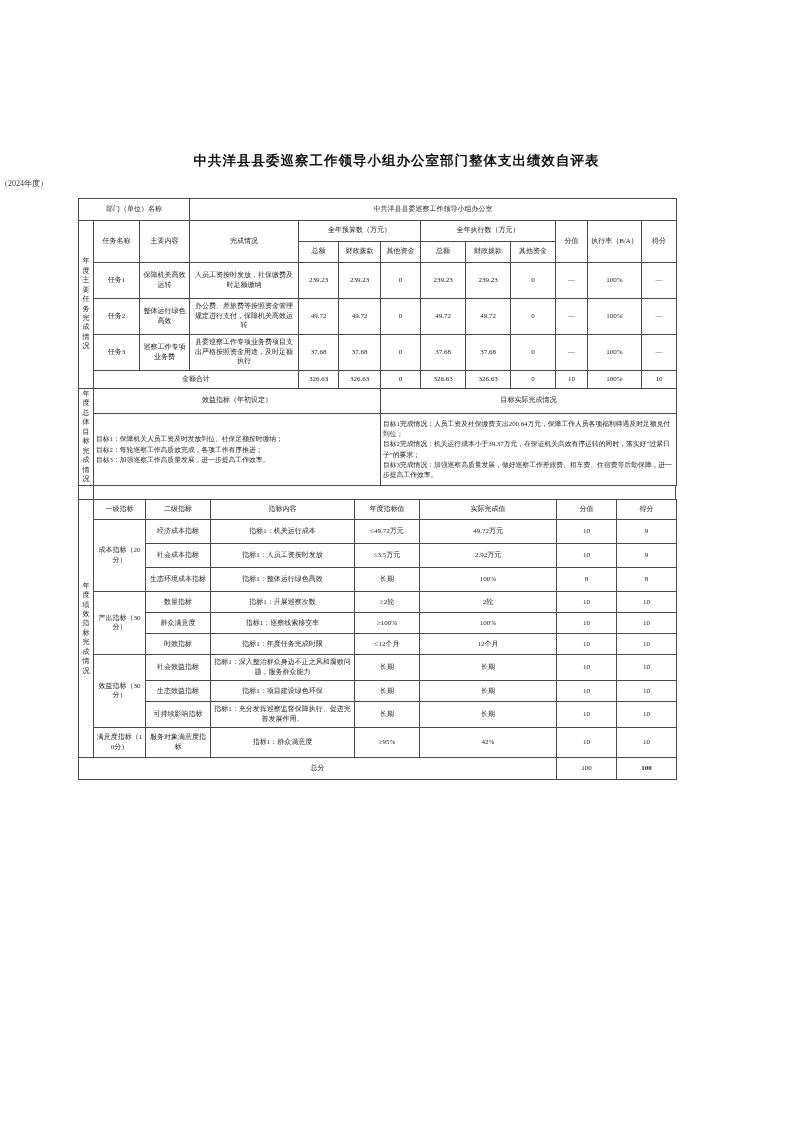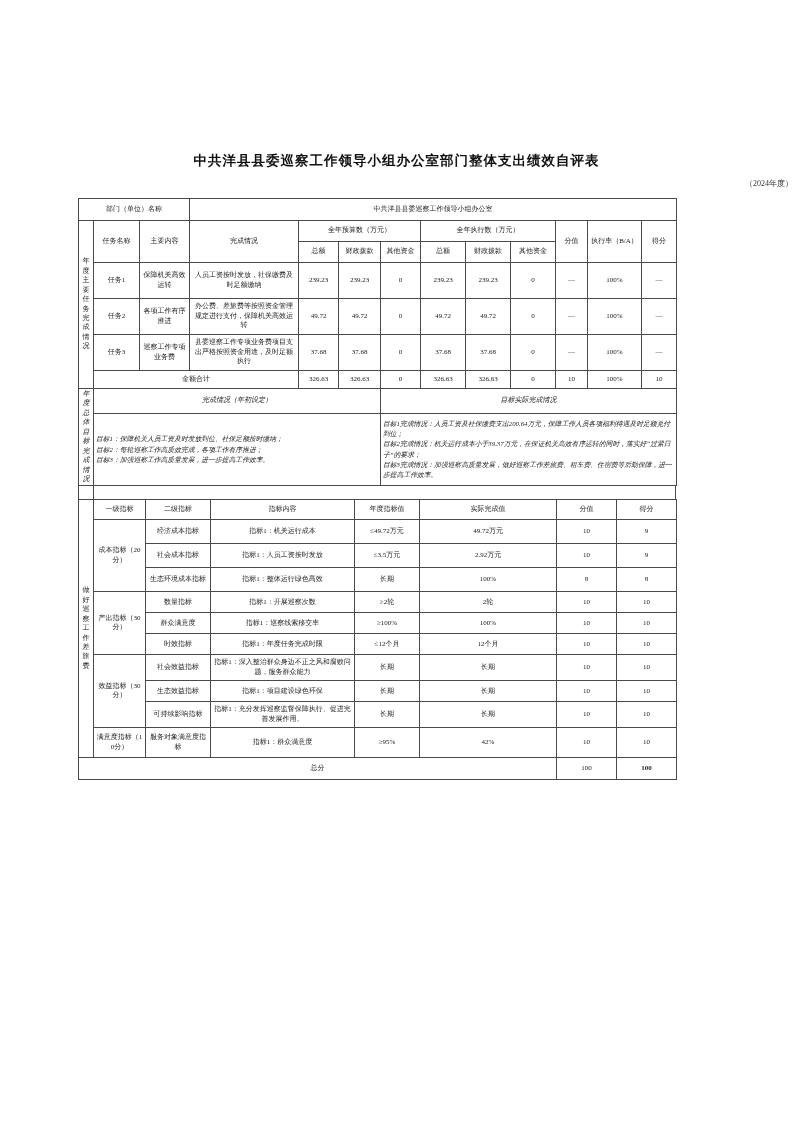--- a/index.html
+++ b/index.html
@@ -2,35 +2,35 @@
 <html><head>
 <meta charset="utf-8">
 <style>
   * { box-sizing: border-box; }
   html,body { margin:0; padding:0; background:#ffffff; }
   .page {
     width:793px; height:860px; background:#fff; position:relative;
     font-family:"Liberation Serif", serif; color:#222;
   }
   .title { text-align:center; padding-top:152px; font-size:13.5px; font-weight:bold; letter-spacing:1px; color:#111; }
-  .subtitle { text-align:right; font-size:8px; margin-top:8px; color:#333; }
+  .subtitle { text-align:left; font-size:8px; margin-top:8px; color:#333; }
   .doc { margin-left:78px; margin-top:9px; width:598px; }
   table.tbl { width:598px; border-collapse:collapse; table-layout:fixed; }
   table.tbl td {
     border:1px solid #4a4a4a; font-size:7px; line-height:1.35;
     text-align:center; vertical-align:middle; padding:1px 2px; color:#222;
     overflow:hidden; word-break:break-all;
   }
   td.left { text-align:left; }
   td.side { font-size:6px; line-height:1.5; padding:1px; color:#333; }
   td.small { font-size:6.6px; }
   .goal-line { margin:0; text-align:left; font-size:6.8px; line-height:1.5; }
   .gap { width:598px; height:13px; border-left:1px solid #4a4a4a; border-right:1px solid #4a4a4a; }
   .gap-inner { width:15px; height:100%; border-right:1px solid #4a4a4a; }
-  .goals { margin-top:-1px;font-style:italic; }
+  .goals { margin-top:-1px; }
   td.bold { font-weight:bold; }
 </style>
 </head>
 <body>
 
 <div class="page">
   <div class="title">中共洋县县委巡察工作领导小组办公室部门整体支出绩效自评表</div>
   <div class="subtitle">（2024年度）</div>
 
   <div class="doc">
@@ -84,21 +84,21 @@
         <td>0</td>
         <td>239.23</td>
         <td>239.23</td>
         <td>0</td>
         <td>—</td>
         <td>100%</td>
         <td>—</td>
       </tr>
       <tr style="height:36px">
         <td>任务2</td>
-        <td>各项工作有序推进</td>
+        <td>整体运行绿色高效</td>
         <td class="left">办公费、差旅费等按照资金管理规定进行支付，保障机关高效运转</td>
         <td>49.72</td>
         <td>49.72</td>
         <td>0</td>
         <td>49.72</td>
         <td>49.72</td>
         <td>0</td>
         <td>—</td>
         <td>100%</td>
         <td>—</td>
@@ -134,21 +134,21 @@
 
     <table class="tbl goals">
       <colgroup>
         <col style="width:15px">
           <col style="width:287px">
           <col style="width:296px">
       </colgroup>
       <tbody>
           <tr style="height:23px">
         <td rowspan="2" class="side">年度总体目标完成情况</td>
-        <td>完成情况（年初设定）</td>
+        <td>效益指标（年初设定）</td>
         <td>目标实际完成情况</td>
       </tr>
       <tr style="height:67px">
         <td class="left" style="vertical-align:middle">
           <p class="goal-line">目标1：保障机关人员工资及时发放到位、社保足额按时缴纳；</p>
           <p class="goal-line">目标2：每轮巡察工作高质效完成，各项工作有序推进；</p>
           <p class="goal-line">目标3：加强巡察工作高质量发展，进一步提高工作效率。</p>
         </td>
         <td class="left" style="vertical-align:middle">
           <p class="goal-line">目标1完成情况：人员工资及社保缴费支出200.64万元，保障工作人员各项福利待遇及时足额兑付到位；</p>
@@ -169,21 +169,21 @@
           <col style="width:52px">
           <col style="width:65px">
           <col style="width:144px">
         <col style="width:65px">
           <col style="width:137px">
           <col style="width:60px">
           <col style="width:60px">
       </colgroup>
       <tbody>
           <tr style="height:20px">
-        <td rowspan="11" class="side">做好巡察工作差旅费</td>
+        <td rowspan="11" class="side">年度绩效指标完成情况</td>
         <td>一级指标</td>
         <td>二级指标</td>
         <td>指标内容</td>
         <td>年度指标值</td>
         <td>实际完成值</td>
         <td>分值</td>
         <td>得分</td>
       </tr>
       <tr style="height:24px">
         <td rowspan="3">成本指标（20分）</td>

